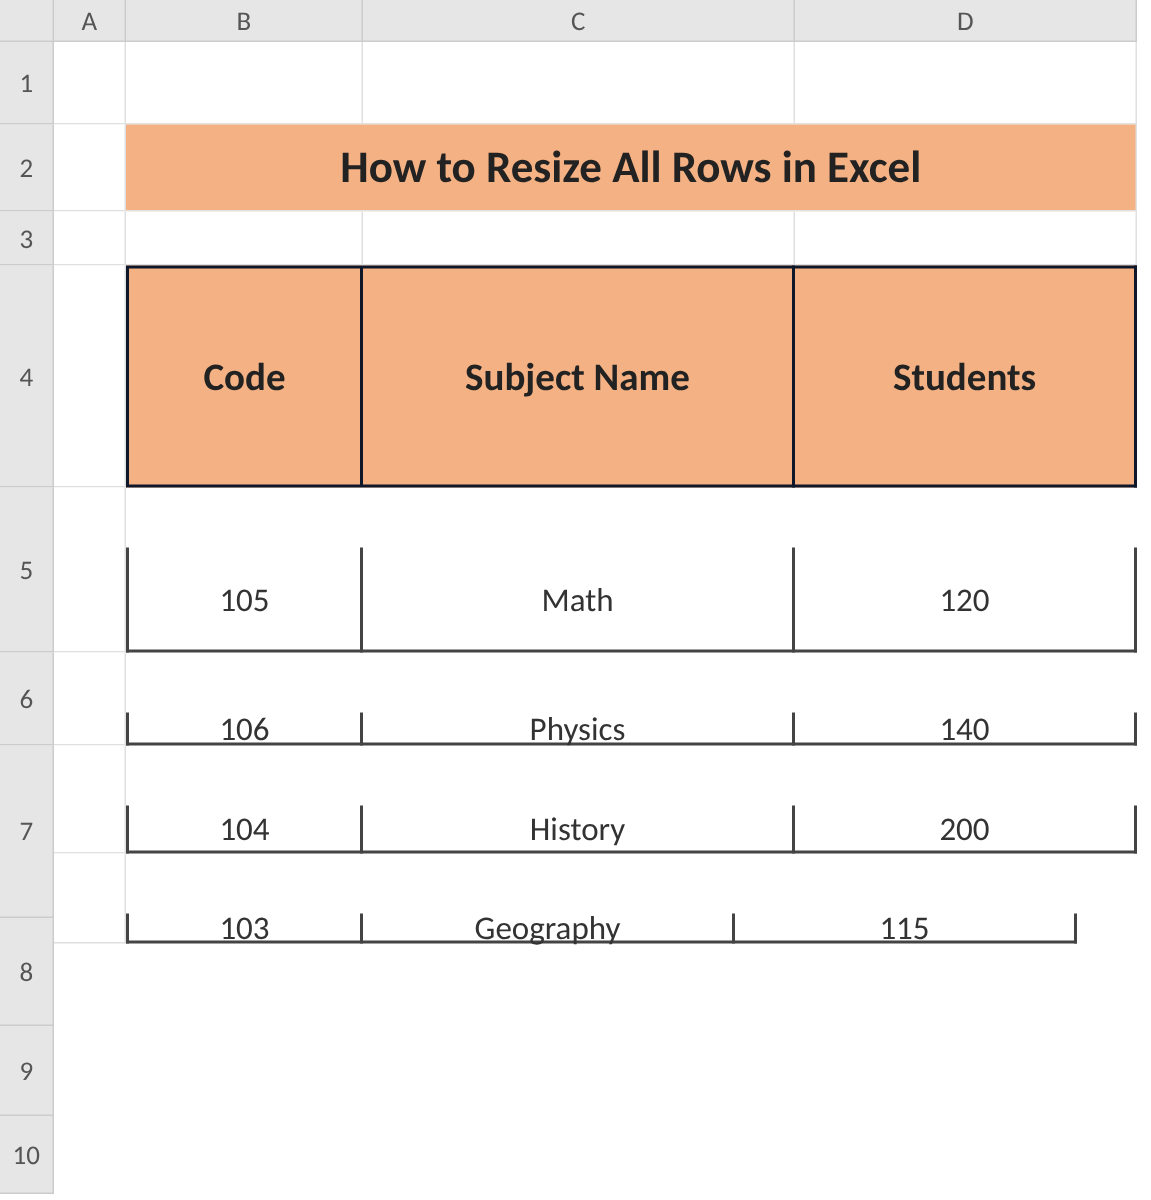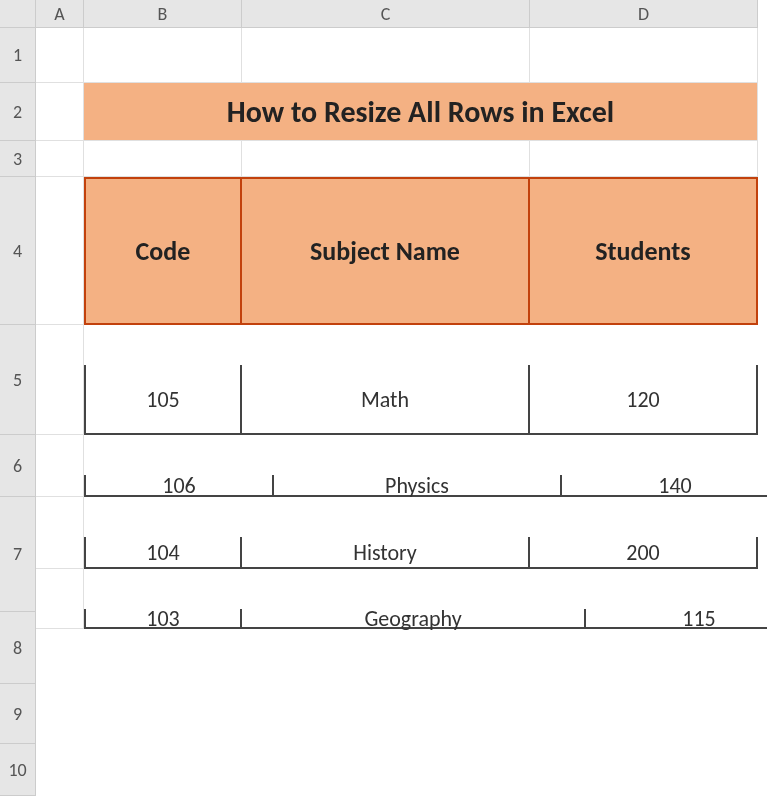--- a/index.html
+++ b/index.html
@@ -83,21 +83,21 @@
       background: #f4b183;
       font-weight: bold;
       font-size: 30px;
       color: #222;
     }
     .header-cell {
       background: #f4b183;
       font-weight: bold;
       font-size: 26px;
       color: #222;
-      border: 2px solid #c2410c;
+      border: 2px solid #0f172a;
     }
     .data-cell {
       border: 2px solid #444;
       font-size: 22px;
       color: #333;
       margin-top: 40px;
     }
     .blank-cell {
       background: #fff;
     }
@@ -159,36 +159,36 @@
 
     <div class="cell-row" style="height:110px">
       <div class="cell blank-cell" style="width:48px"></div>
       <div class="cell data-cell" style="width:158px;border-top:none">105</div>
       <div class="cell data-cell" style="width:288px;border-top:none;border-left:none">Math</div>
       <div class="cell data-cell" style="width:228px;border-top:none;border-left:none">120</div>
     </div>
 
     <div class="cell-row" style="height:62px">
       <div class="cell blank-cell" style="width:48px"></div>
-      <div class="cell data-cell" style="width:190px;border-top:none">106</div>
+      <div class="cell data-cell" style="width:158px;border-top:none">106</div>
       <div class="cell data-cell" style="width:288px;border-top:none;border-left:none">Physics</div>
       <div class="cell data-cell" style="width:228px;border-top:none;border-left:none">140</div>
     </div>
 
 
     <div class="cell-row" style="height:72px">
       <div class="cell blank-cell" style="width:48px"></div>
       <div class="cell data-cell" style="width:158px;border-top:none">104</div>
       <div class="cell data-cell" style="width:288px;border-top:none;border-left:none">History</div>
       <div class="cell data-cell" style="width:228px;border-top:none;border-left:none">200</div>
     </div>
 
     <div class="cell-row" style="height:60px">
       <div class="cell blank-cell" style="width:48px"></div>
       <div class="cell data-cell" style="width:158px;border-top:none">103</div>
-      <div class="cell data-cell" style="width:344px;border-top:none;border-left:none">Geography</div>
+      <div class="cell data-cell" style="width:248px;border-top:none;border-left:none">Geography</div>
       <div class="cell data-cell" style="width:228px;border-top:none;border-left:none">115</div>
     </div>
 
 
   </div>
 
 </div>
 
 </body></html>

